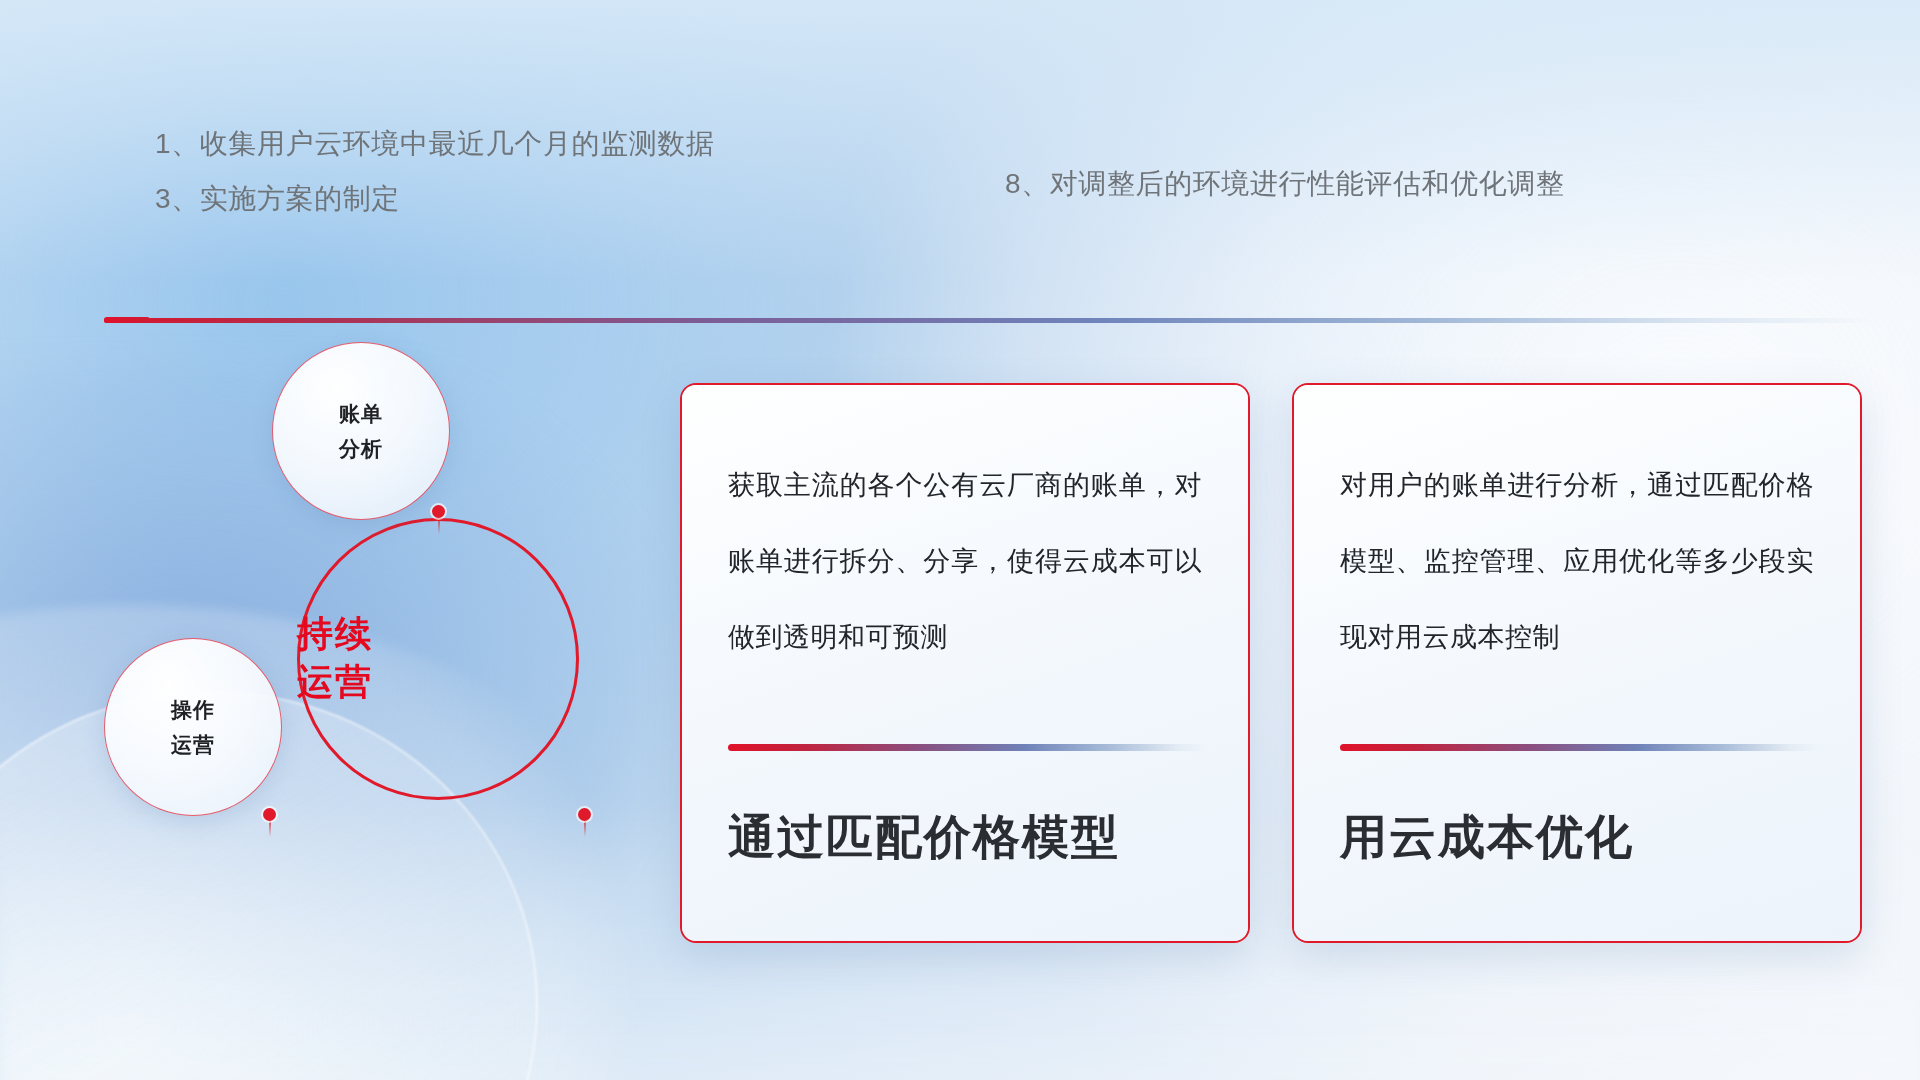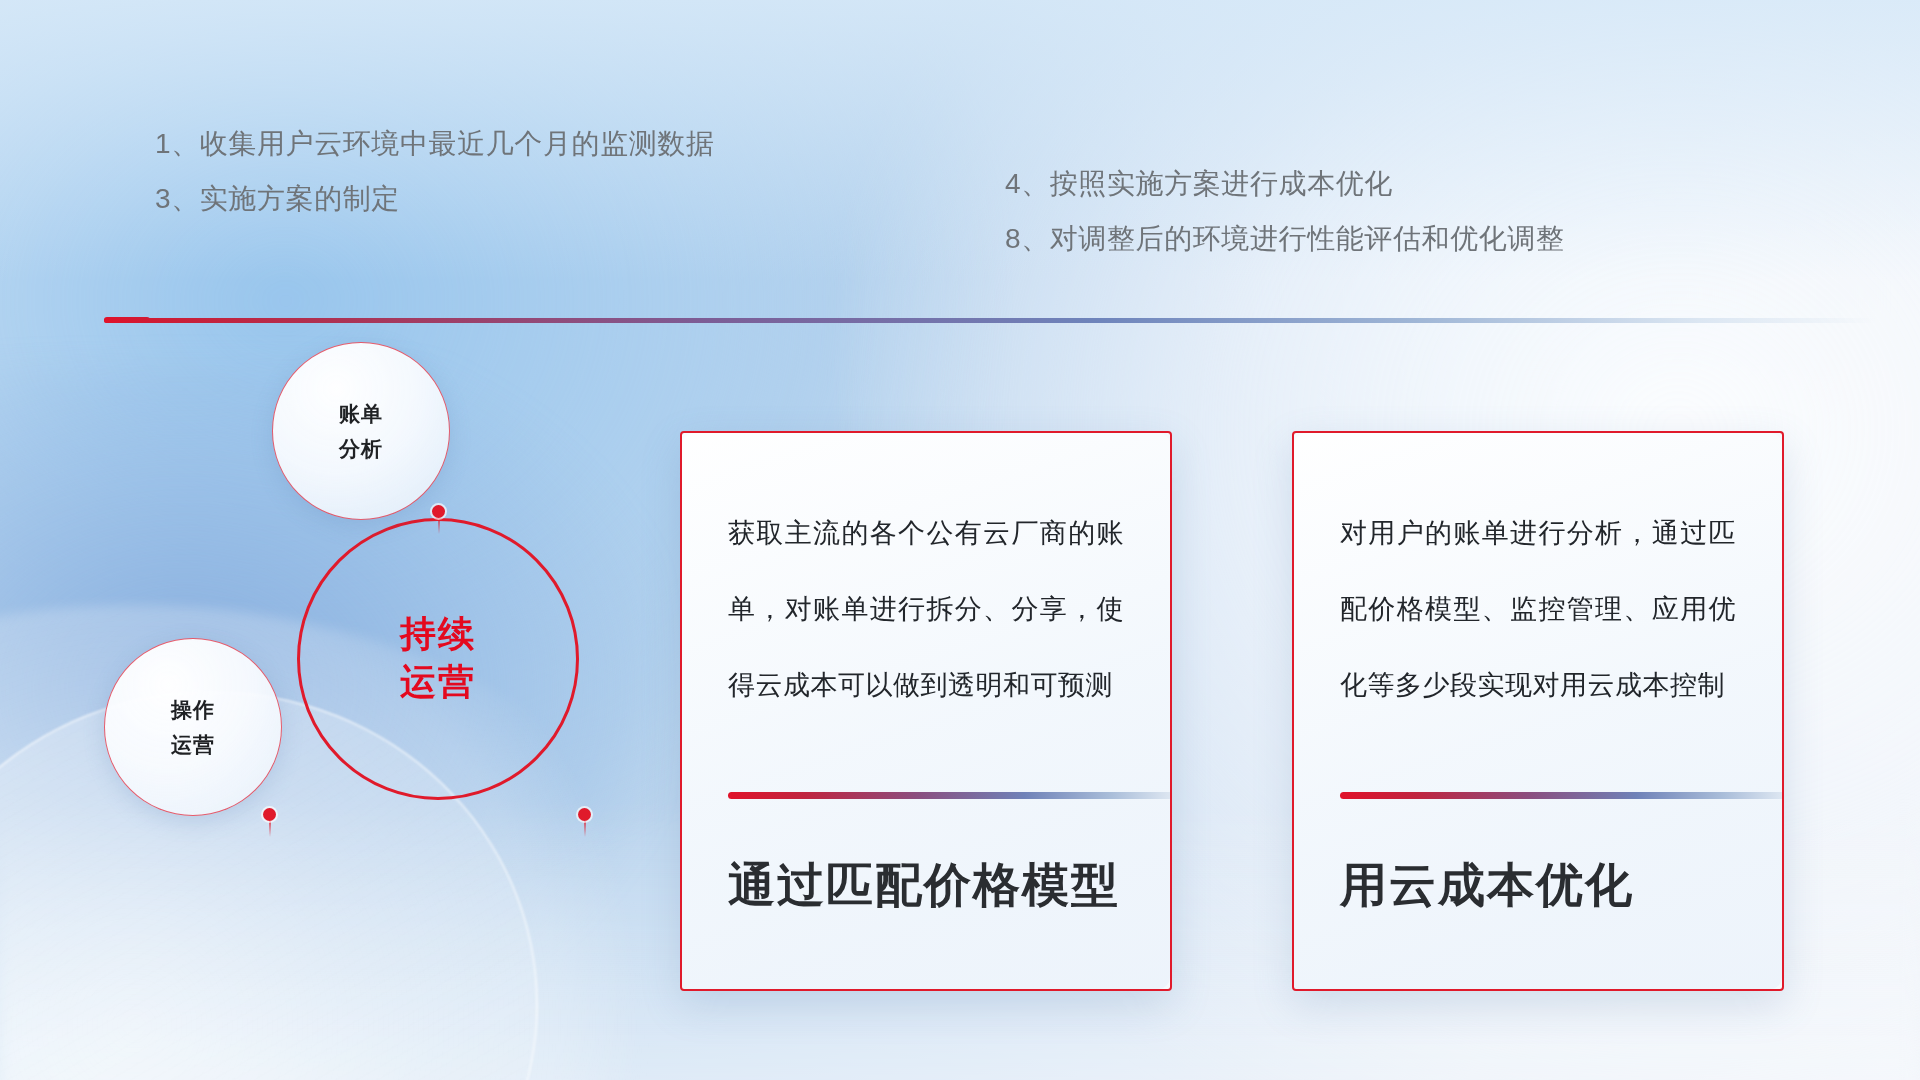--- a/index.html
+++ b/index.html
@@ -115,32 +115,31 @@
   .dot-left{ left:163px; top:460px; }
   .dot-right{ left:478px; top:460px; }
   .tick{
     position:absolute; width:2px; height:16px;
     background:linear-gradient(to bottom,rgba(224,26,43,.75),rgba(224,26,43,0));
   }
   .tick-top{ left:338px; top:170px; }
   .tick-left{ left:169px; top:473px; }
   .tick-right{ left:484px; top:473px; }
   .venn-center{
-    position:absolute; left:197px; top:262px; width:282px; text-align:center;
+    position:absolute; left:197px; top:262px; width:282px; 
     color:#e4091f; font-size:36px; font-weight:bold; line-height:48px; letter-spacing:2px;
   }
 
   
   .card{
-    position:absolute; top:383px; width:492px; height:560px;
-    border:2.5px solid #e01a2b; border-radius:4px;
+    position:absolute; top:383px; width:570px; height:560px;
+    border:2.5px solid #e01a2b; border-radius:16px;
     background:linear-gradient(158deg,#fafcff 0%,#f3f7fb 46%,#eef4fa 76%,#f7fafd 100%);
     box-shadow:0 14px 40px rgba(92,128,176,.20);
     overflow:hidden;
-    margin-top:48px;
   }
   .card-inner{
     position:absolute; inset:0;
     border-radius:12px;
     background:linear-gradient(162deg,rgba(255,255,255,.92) 0%,rgba(243,248,253,.86) 52%,rgba(236,243,251,.92) 100%);
     padding:62px 46px 0 46px;
   }
   .card-left{ left:680px; }
   .card-right{ left:1292px; }
   .card-body{
@@ -178,21 +177,20 @@
 </div>
 
 <div class="bullets">
 
   <div class="bullet-col left">
     <div class="bullet-line">1、收集用户云环境中最近几个月的监测数据</div>
     <div class="bullet-line">3、实施方案的制定</div>
   </div>
 
   <div class="bullet-col right">
-    <div class="bullet-line">4、按照实施方案进行成本优化</div>
     <div class="bullet-line">8、对调整后的环境进行性能评估和优化调整</div>
   </div>
 
 </div>
 
 <div class="divider"></div>
 <div class="divider-cap"></div>
 
 <div class="venn">
 

